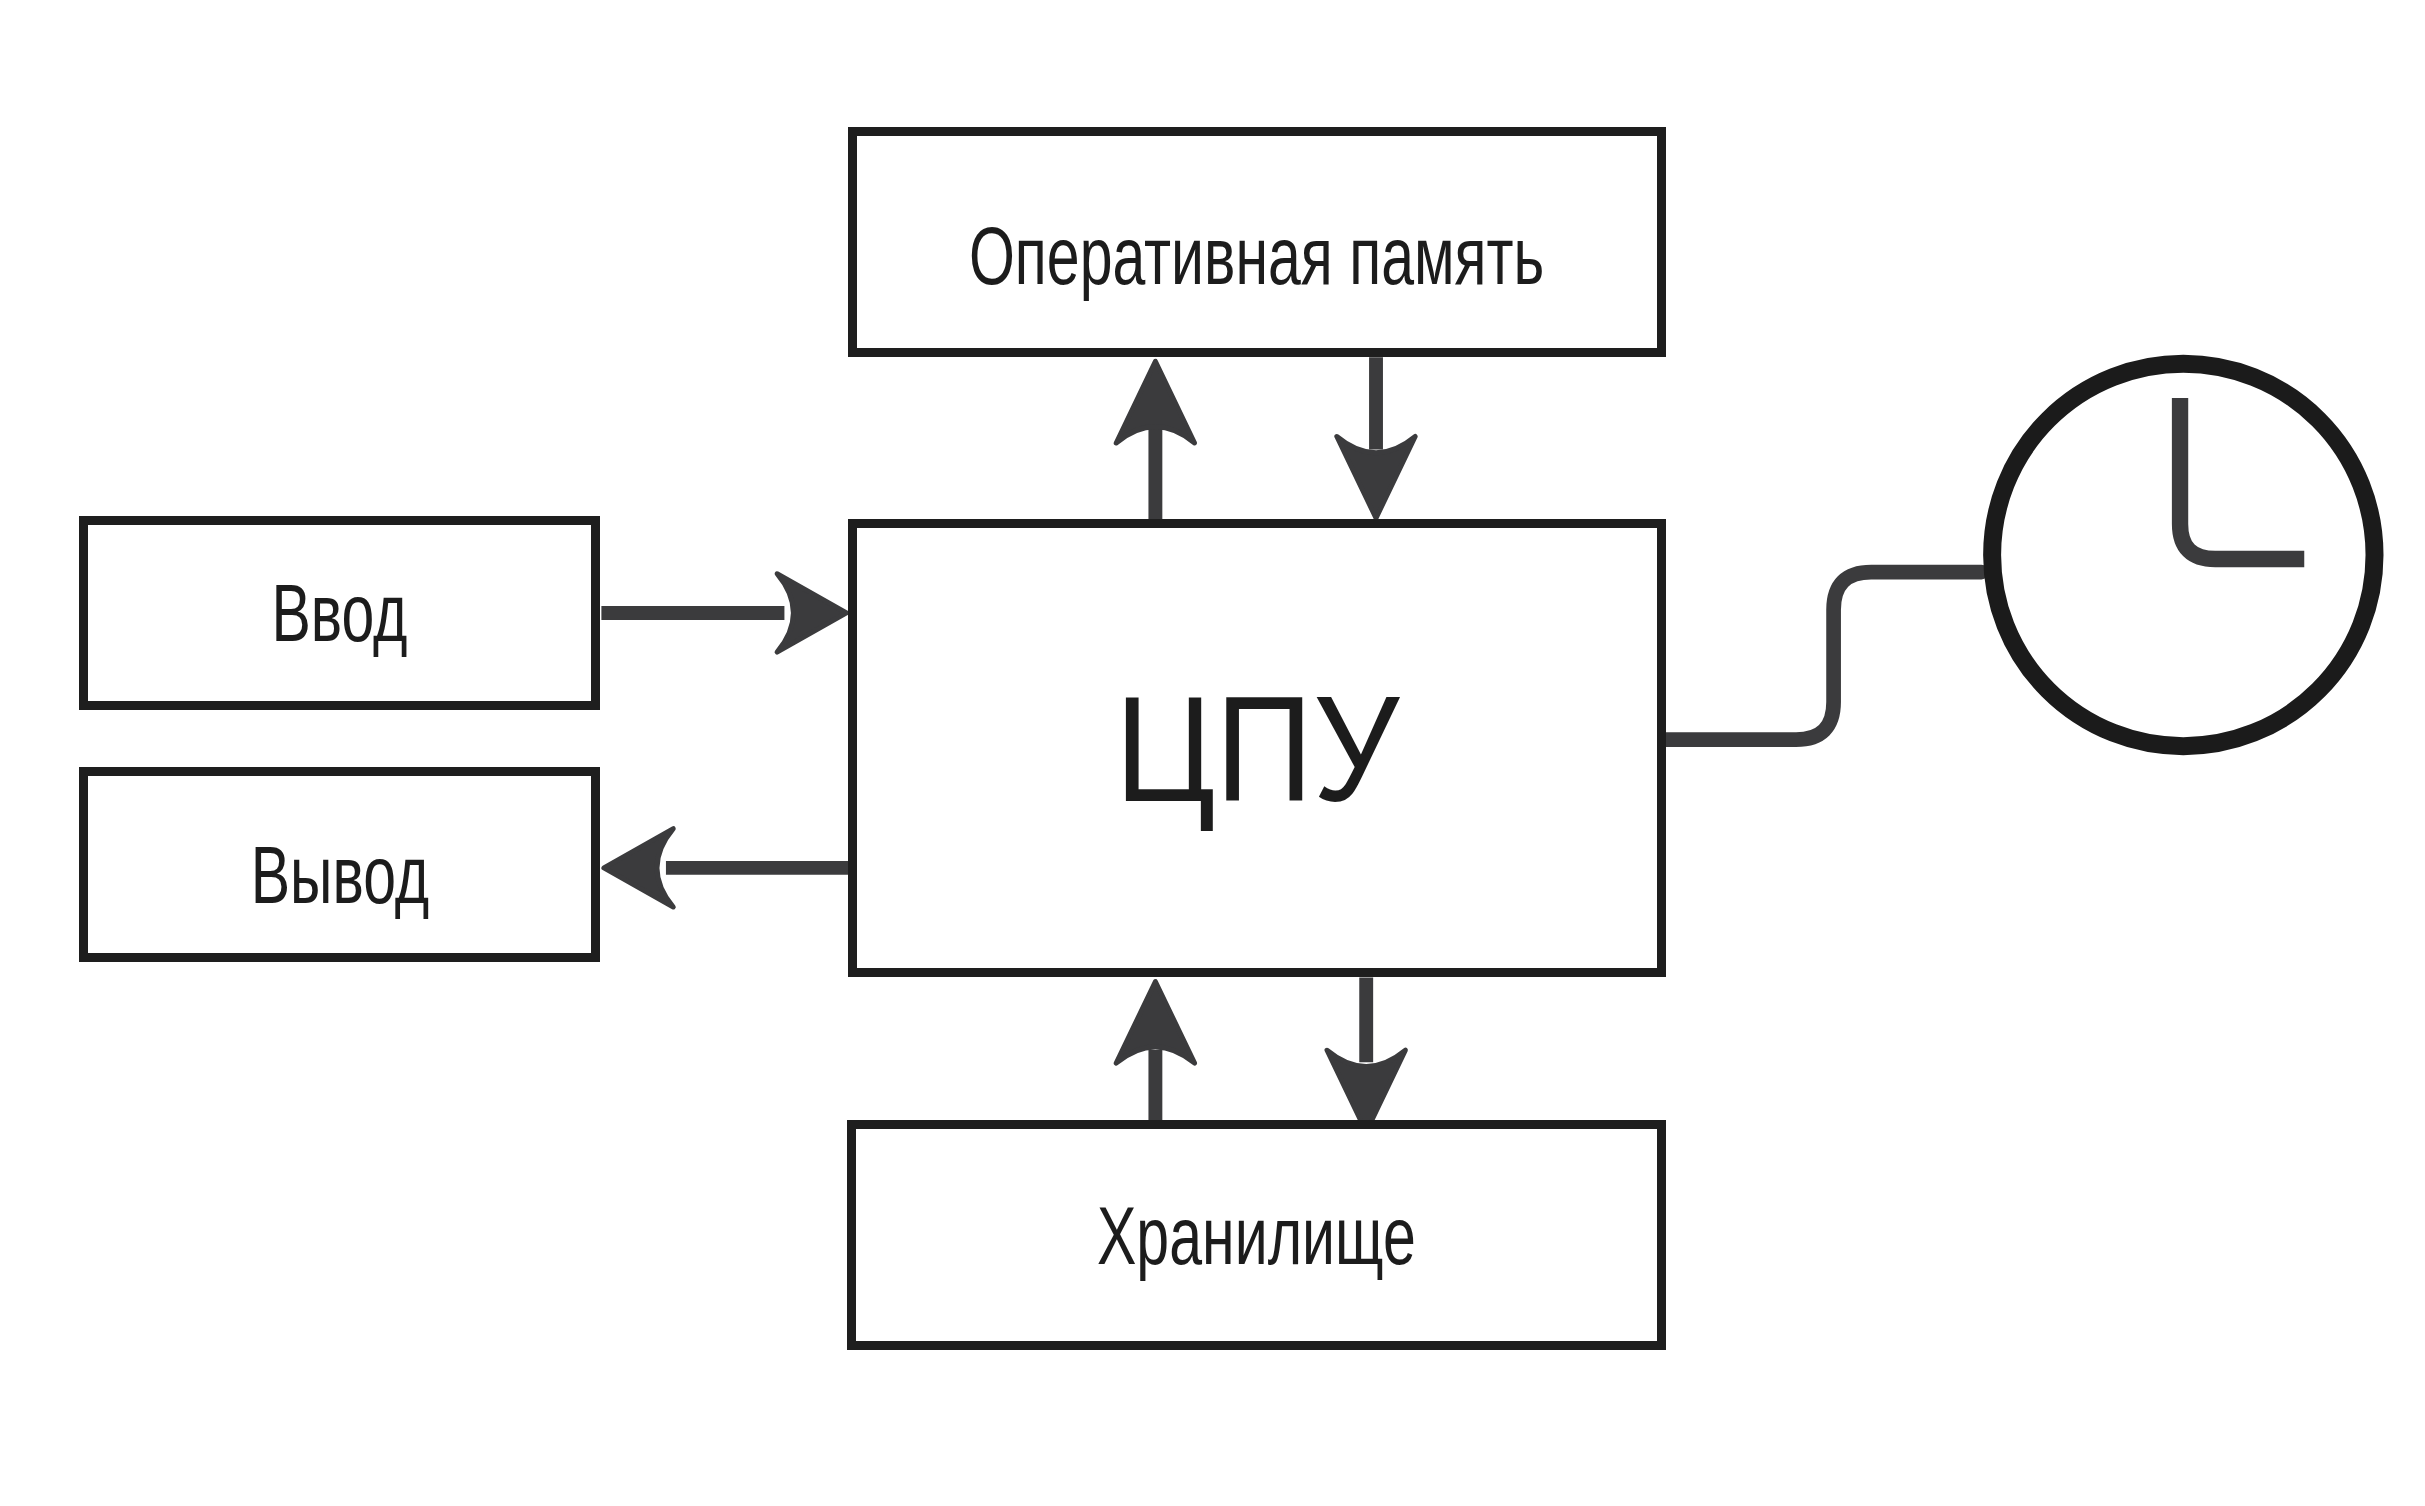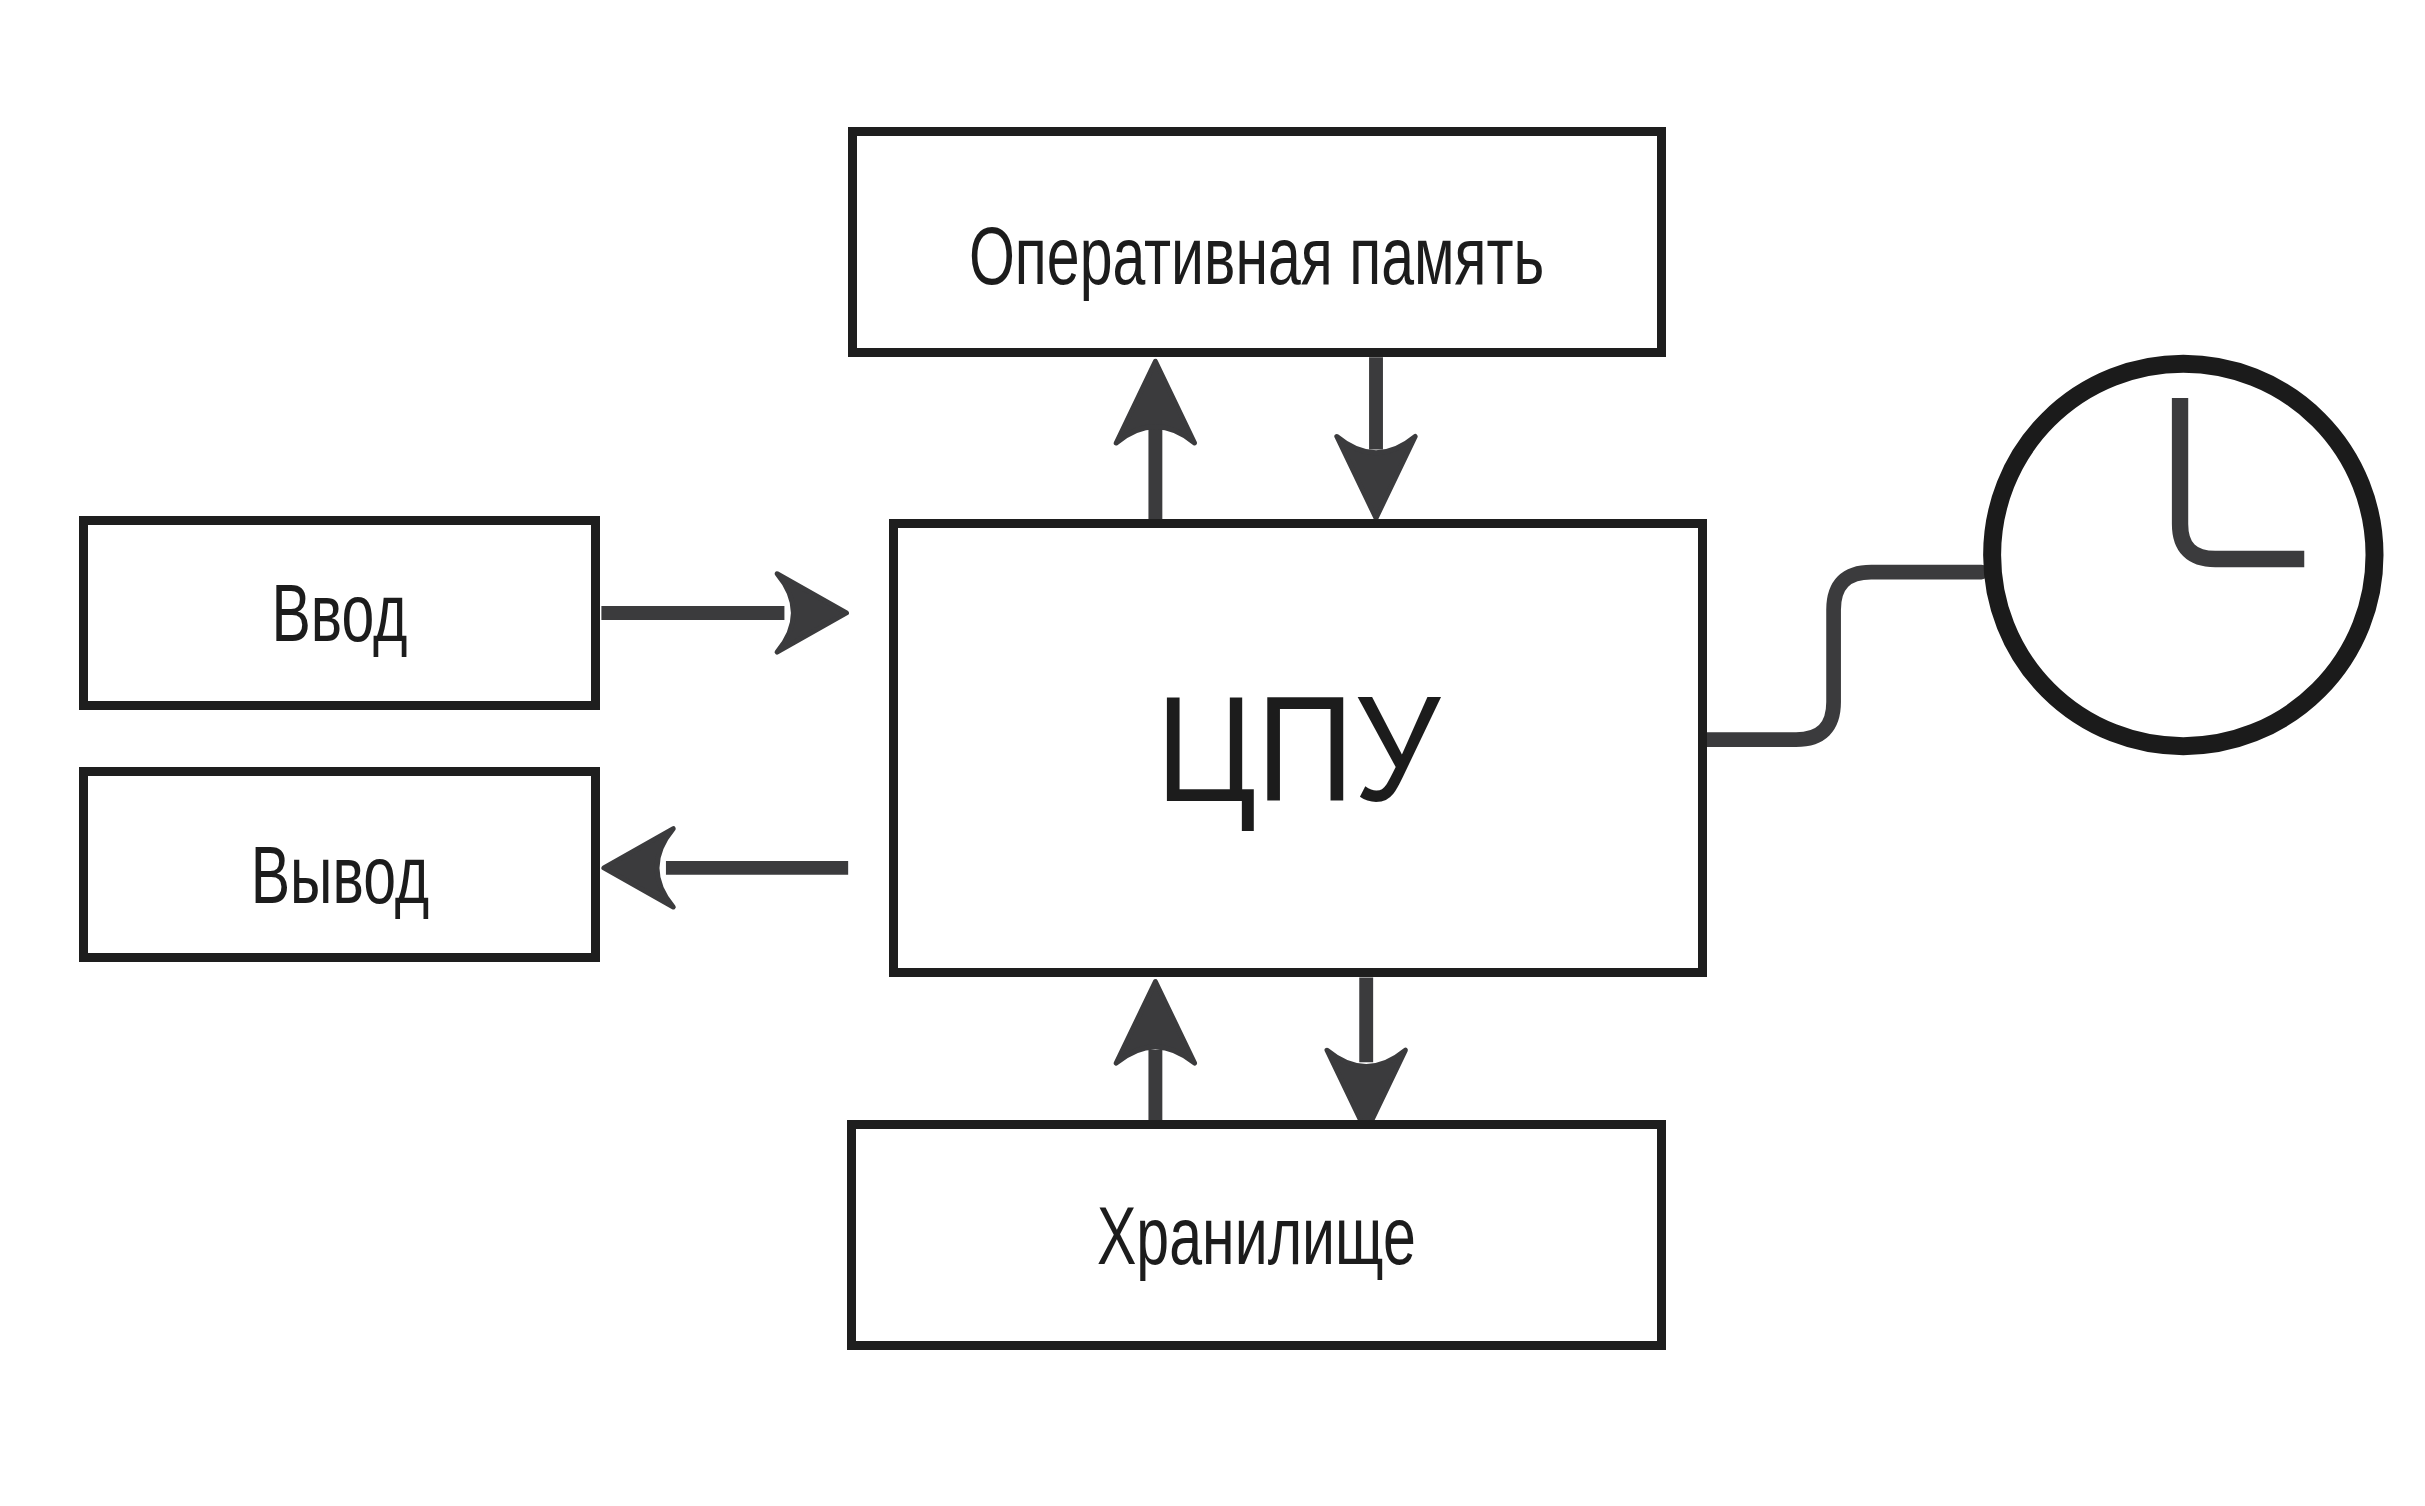--- a/index.html
+++ b/index.html
@@ -16,21 +16,21 @@
     color:var(--text,#1c1c1c);
   }
   .node .lbl{
     display:inline-block;
     transform:scaleX(0.72);
     white-space:nowrap;
     font-size:82px;
     line-height:1;
   }
   .node--ram   {left:848px;top:127px; width:818px;height:230px;padding-top:28px;}
-  .node--cpu   {left:848px;top:519px; width:818px;height:458px;margin-left:41px;}
+  .node--cpu   {left:848px;top:519px; width:818px;height:458px;}
   .node--input {left:79px;  top:516px; width:521px; height:194px;}
   .node--output{left:79px;  top:767px; width:521px; height:195px;padding-top:21px;}
   .node--storage{left:847px;top:1120px;width:819px;height:230px;padding-top:1px;}
   .node--cpu .lbl{transform:scaleX(0.9);font-size:151px;}
   svg .shaft{stroke:var(--arrow,#3b3b3d);stroke-width:17;fill:none;}
   svg .head {fill:var(--arrow,#3b3b3d);stroke:var(--arrow,#3b3b3d);stroke-width:6;stroke-linejoin:round;}
   svg .connector{stroke:var(--arrow,#3b3b3d);stroke-width:18;fill:none;stroke-linecap:round;}
   svg .clock-face{stroke:var(--clock_outline,#1b1b1b);stroke-width:22;fill:#fff;}
   svg .clock-hand{stroke:var(--clock_hand,#3b3b3d);stroke-width:20;fill:none;}
 </style>

